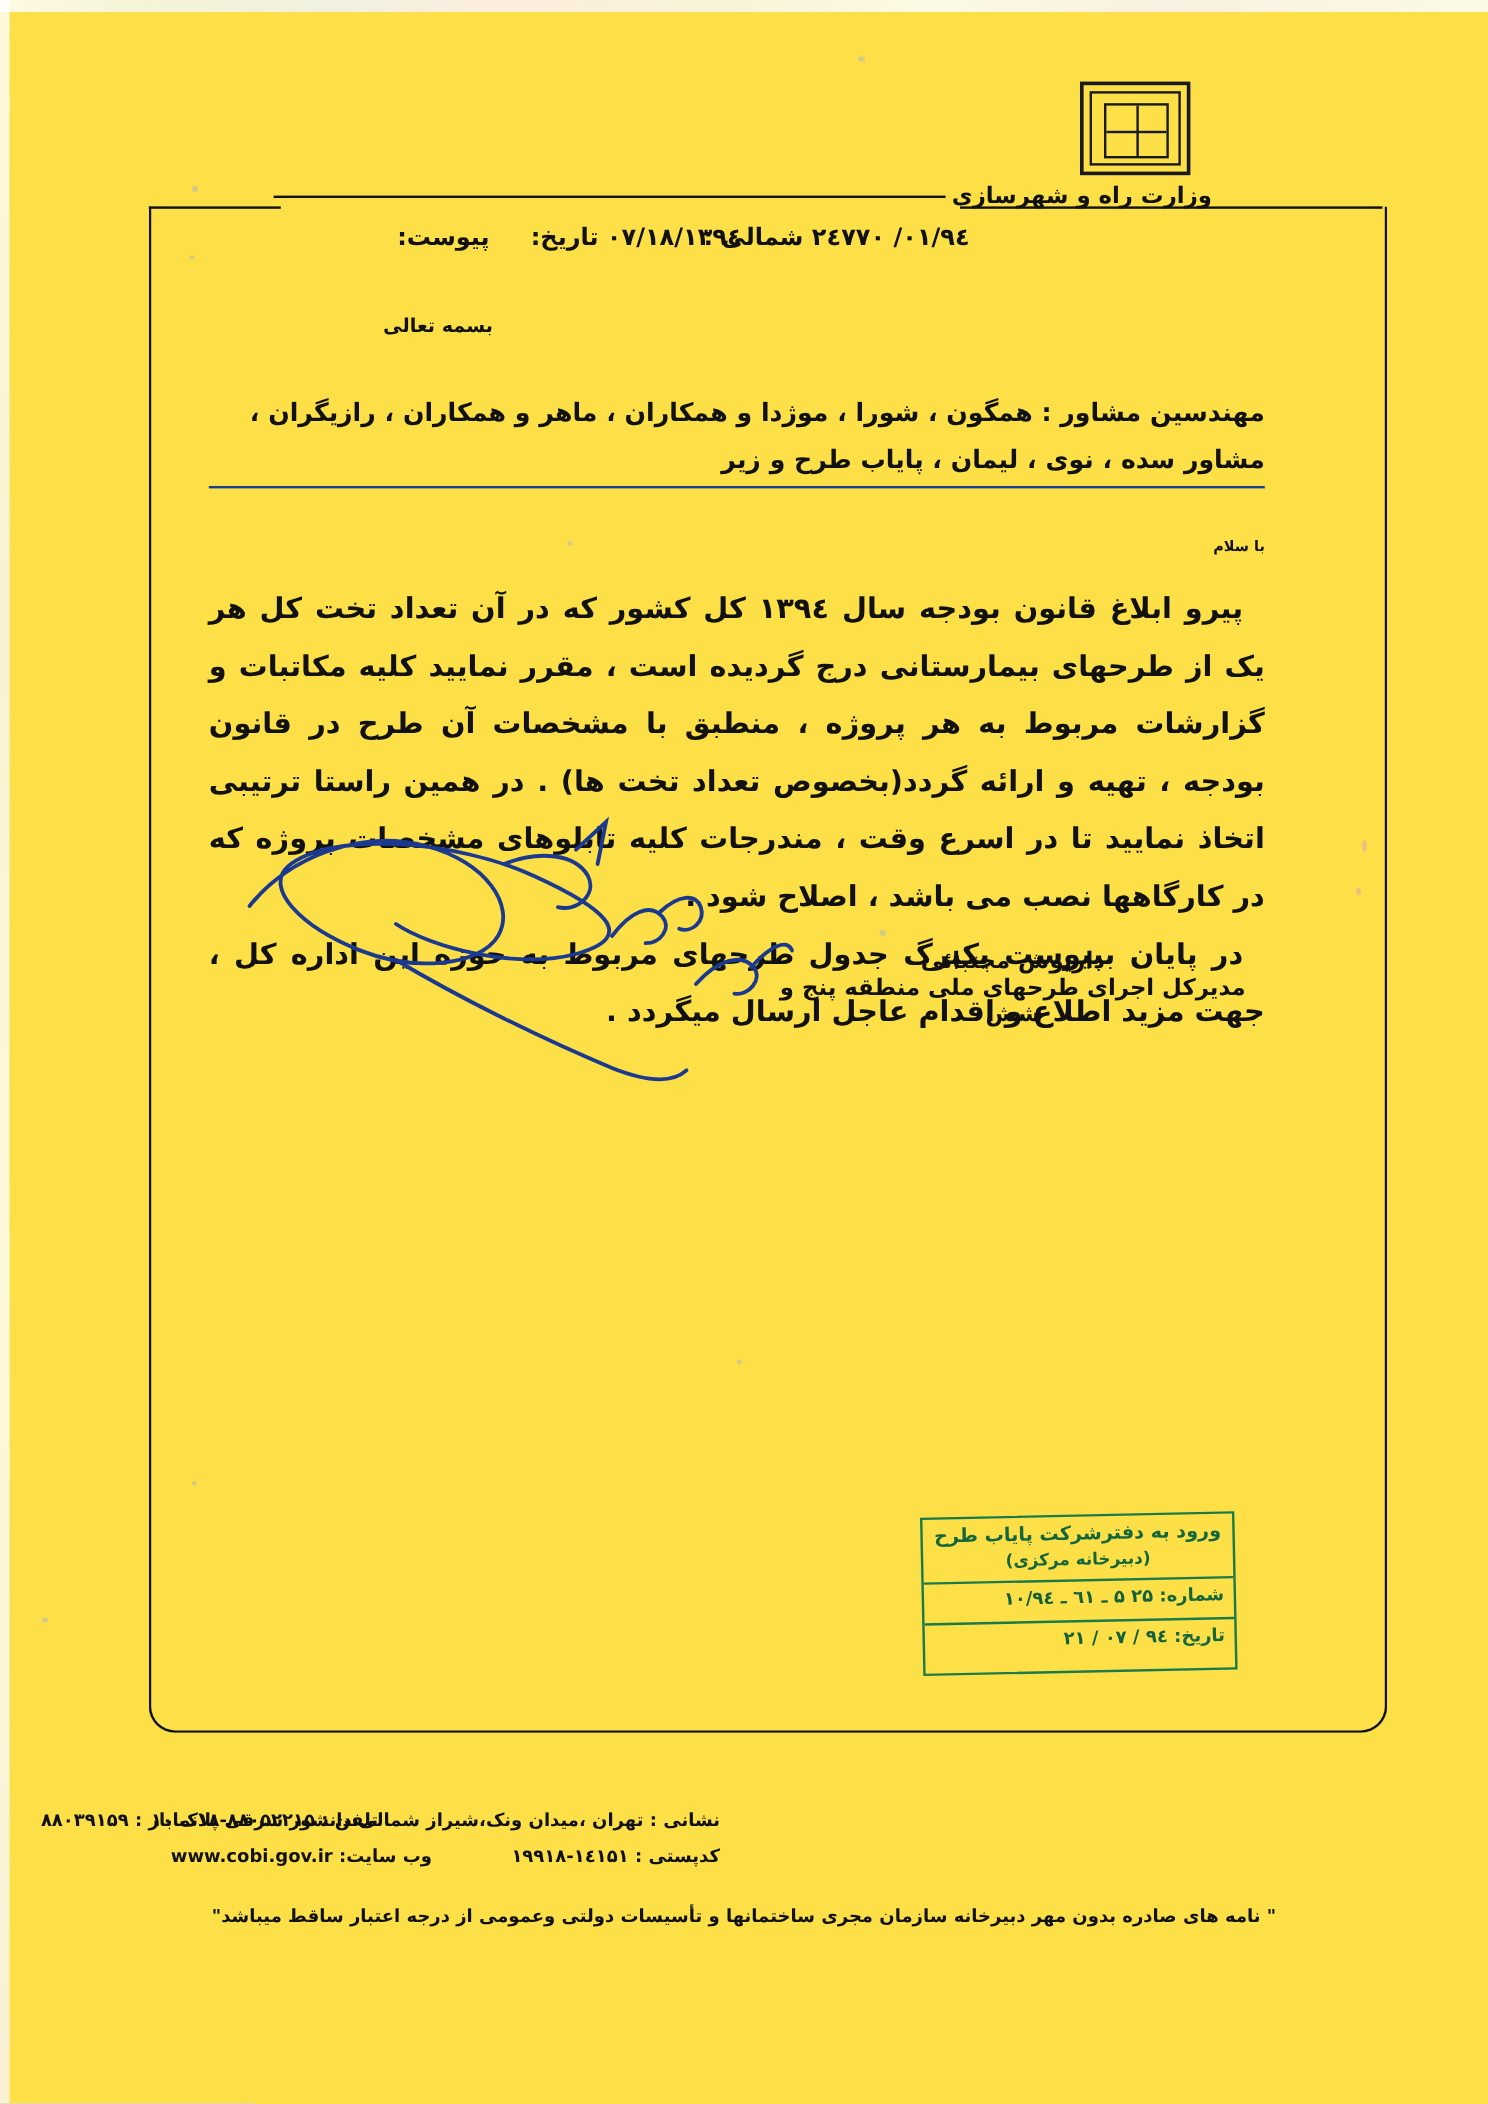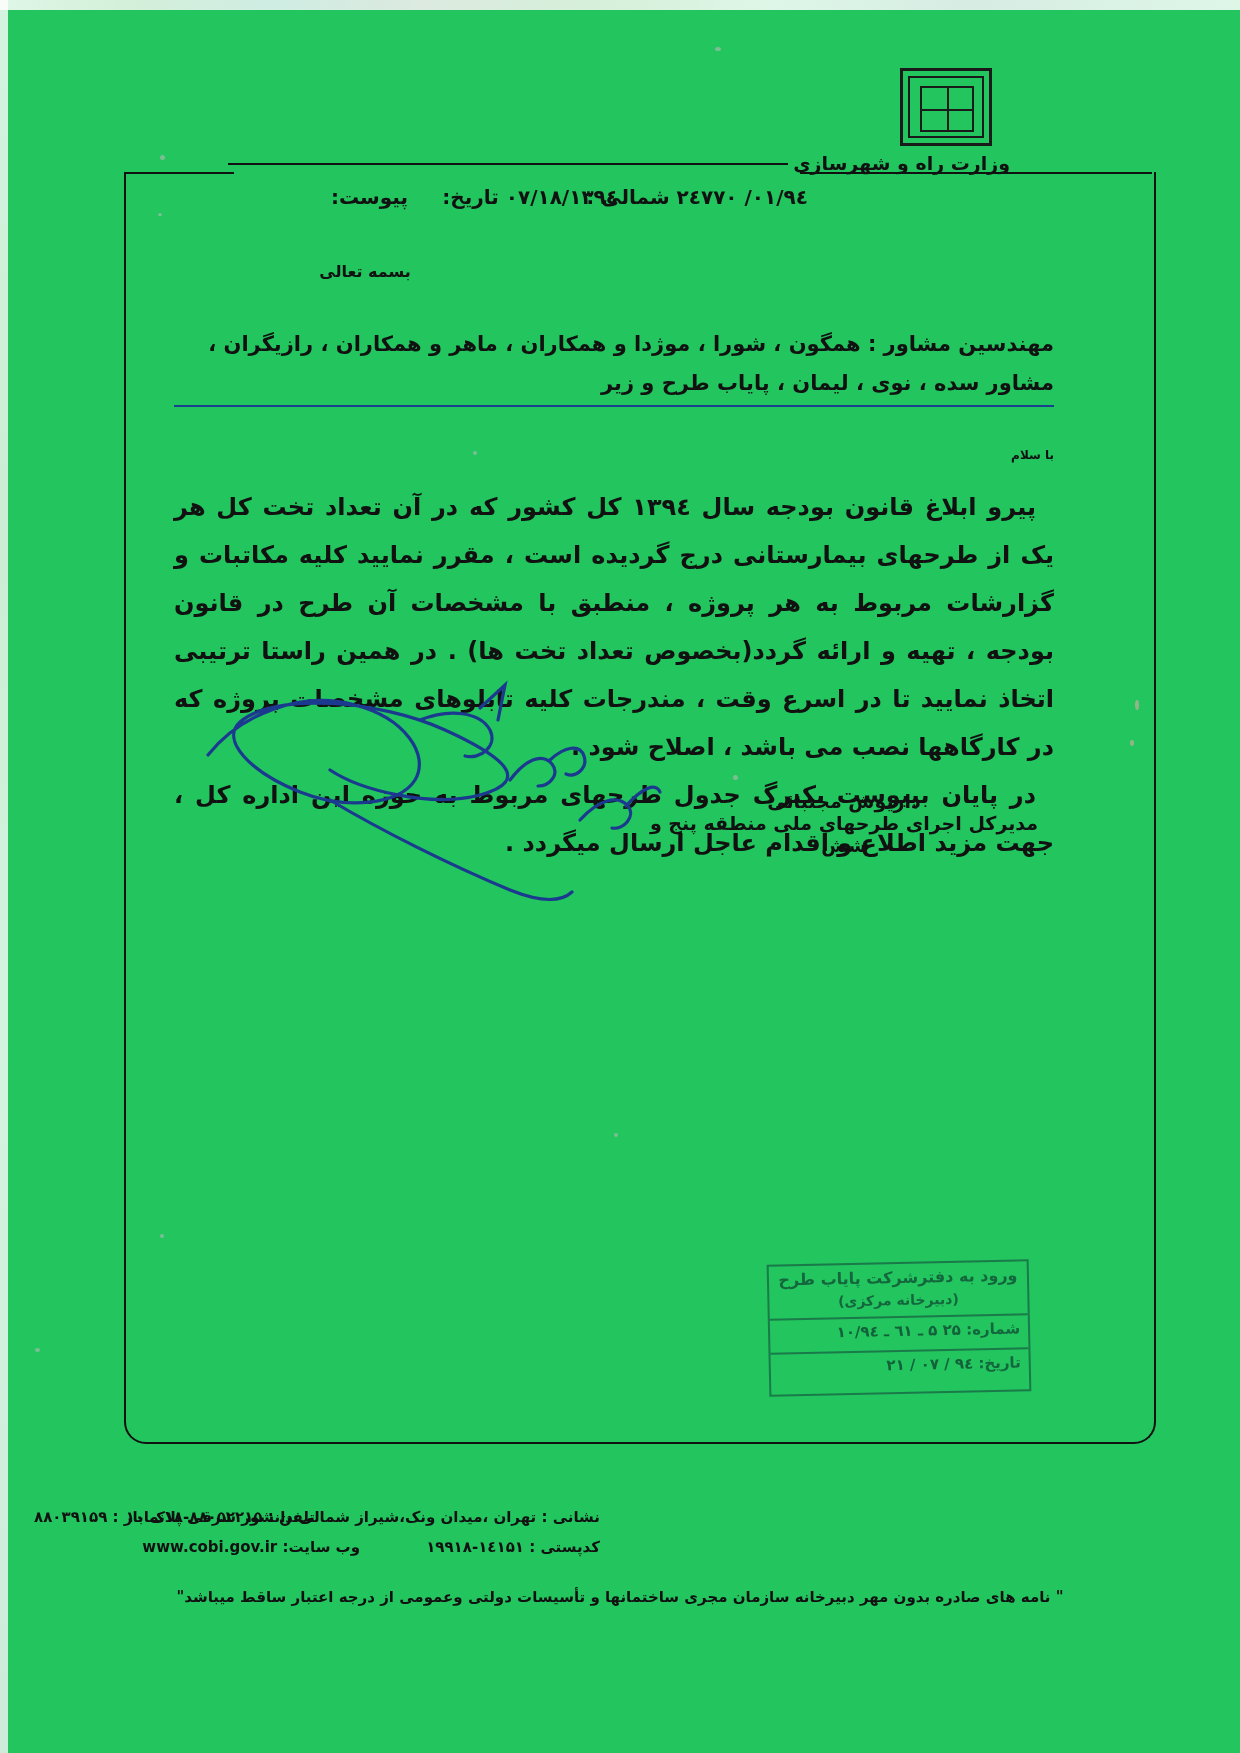--- a/index.html
+++ b/index.html
@@ -7,21 +7,21 @@
     padding: 0;
     background: #ffffff;
   }
   body {
     font-family: "DejaVu Sans", "Liberation Sans", sans-serif;
   }
   .page {
     position: relative;
     width: 1240px;
     height: 1753px;
-    background: #22c55e;
+    background: #fde047;
     overflow: hidden;
   }
 
   
   .scan-edge-top {
     position: absolute;
     top: 0; left: 0;
     width: 1240px; height: 10px;
     background: linear-gradient(90deg, #ffffff 0%, #f3f7ef 10%, #eef4fb 22%, #fdf0f6 34%, #f5f7f0 48%, #ffffff 62%, #f7f3fb 78%, #ffffff 100%);
     opacity: 0.85;

